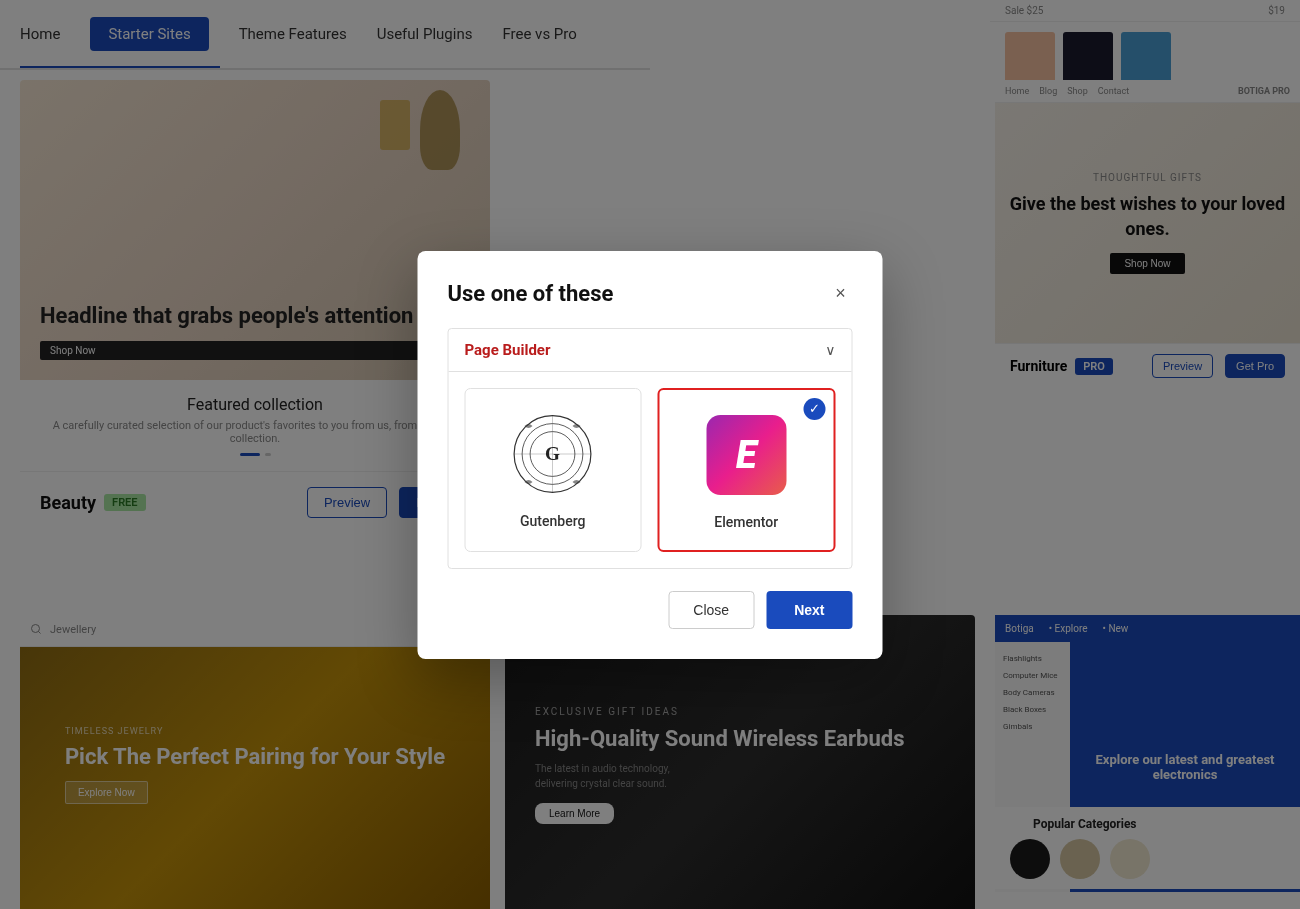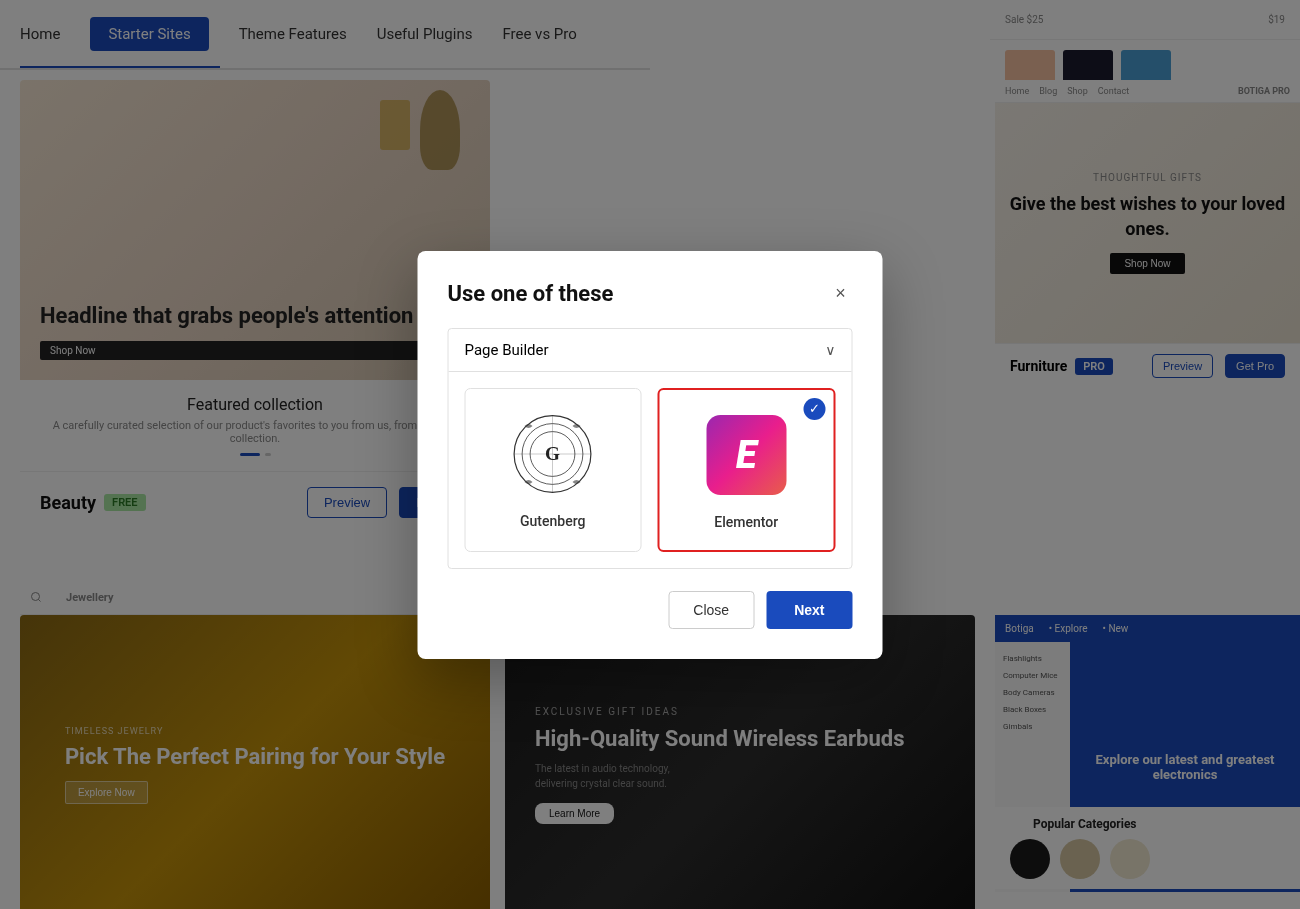--- a/index.html
+++ b/index.html
@@ -263,22 +263,22 @@
     }
     .dropdown-header {
       display: flex;
       justify-content: space-between;
       align-items: center;
       padding: 12px 16px;
       cursor: pointer;
     }
     .dropdown-label {
       font-size: 15px;
-      font-weight: 400;
-      color: #000000;
+      font-weight: 700;
+      color: #b91c1c;
     }
     .dropdown-chevron {
       font-size: 14px;
       color: #555;
     }
 
     
     .builder-options {
       display: flex;
       gap: 16px;
@@ -387,21 +387,21 @@
       top: 0; right: 0;
       width: 310px;
       height: 130px;
       background: #fff;
       display: flex;
       flex-direction: column;
     }
     .mini-price-row {
       display: flex;
       gap: 10px;
-      padding: 14px 15px;
+      padding: 5px 15px;
       font-size: 10px;
       color: #888;
       border-bottom: 1px solid #eee;
     }
     .mini-imgs {
       display: flex;
       gap: 8px;
       padding: 10px 15px;
       flex: 1;
     }
@@ -431,31 +431,30 @@
       padding: 10px 15px;
       display: flex;
       justify-content: space-between;
       align-items: center;
       border-top: 1px solid #eee;
     }
 
     
     .jewellery-search {
       position: absolute;
-      top: 580px; left: 20px;
+      top: 612px; left: 20px;
       width: 470px;
       background: #fff;
       height: 35px;
       display: flex;
       align-items: center;
       padding: 0 10px;
-      gap: 24px;
+      gap: 8px;
       border-bottom: 1px solid #eee;
       z-index: 2;
-      font-weight: bold;
     }
 
     
     .electronics-card {
       position: absolute;
       top: 615px; right: 0;
       width: 305px;
       height: 280px;
       background: #fff;
     }

